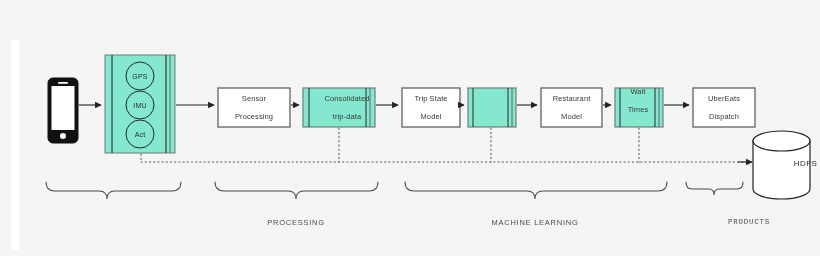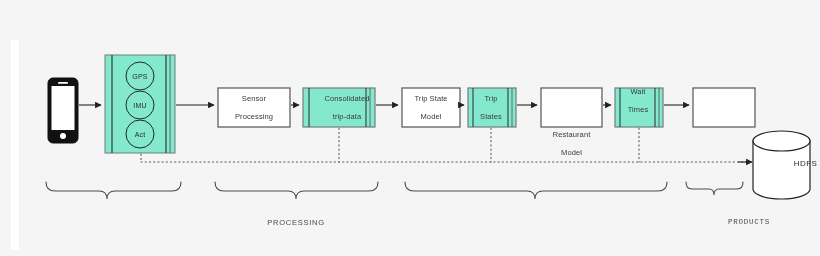--- a/index.html
+++ b/index.html
@@ -155,25 +155,26 @@
     <div class="circlabel" style="left:126px;top:69px;width:28px;height:14px;">GPS</div>
     <div class="circlabel" style="left:126px;top:98px;width:28px;height:14px;">IMU</div>
     <div class="circlabel" style="left:126px;top:127px;width:28px;height:14px;">Act</div>
 
     <div class="boxlabel" style="left:218px;top:88px;width:72px;height:39px;">Sensor
 Processing</div>
     <div class="boxlabel" style="left:310px;top:88px;width:74px;height:39px;">Consolidated
 trip-data</div>
     <div class="boxlabel" style="left:402px;top:88px;width:58px;height:39px;">Trip State
 Model</div>
-    <div class="boxlabel" style="left:474px;top:88px;width:34px;height:39px;">Trip
-States</div>
-    <div class="boxlabel" style="left:541px;top:88px;width:61px;height:39px;margin-top:36px;">Restaurant
+    <div class="boxlabel" style="left:541px;top:88px;width:61px;height:39px;">Restaurant
 Model</div>
     <div class="boxlabel" style="left:621px;top:88px;width:34px;height:25px;">Wait
 Times</div>
+    <div class="boxlabel" style="left:693px;top:88px;width:62px;height:39px;">UberEats
+Dispatch</div>
 
     <div class="dblabel" style="left:753px;top:156px;width:57px;height:14px;">HDFS</div>
 
     <div class="grouplabel" style="left:236px;top:216px;width:120px;height:12px;">PROCESSING</div>
+    <div class="grouplabel" style="left:465px;top:216px;width:140px;height:12px;">MACHINE LEARNING</div>
     <div class="grouplabel" style="left:689px;top:216px;width:120px;height:12px;font-family:Liberation Mono, monospace;">PRODUCTS</div>
   </div>
 </div>
 
 </body></html>

